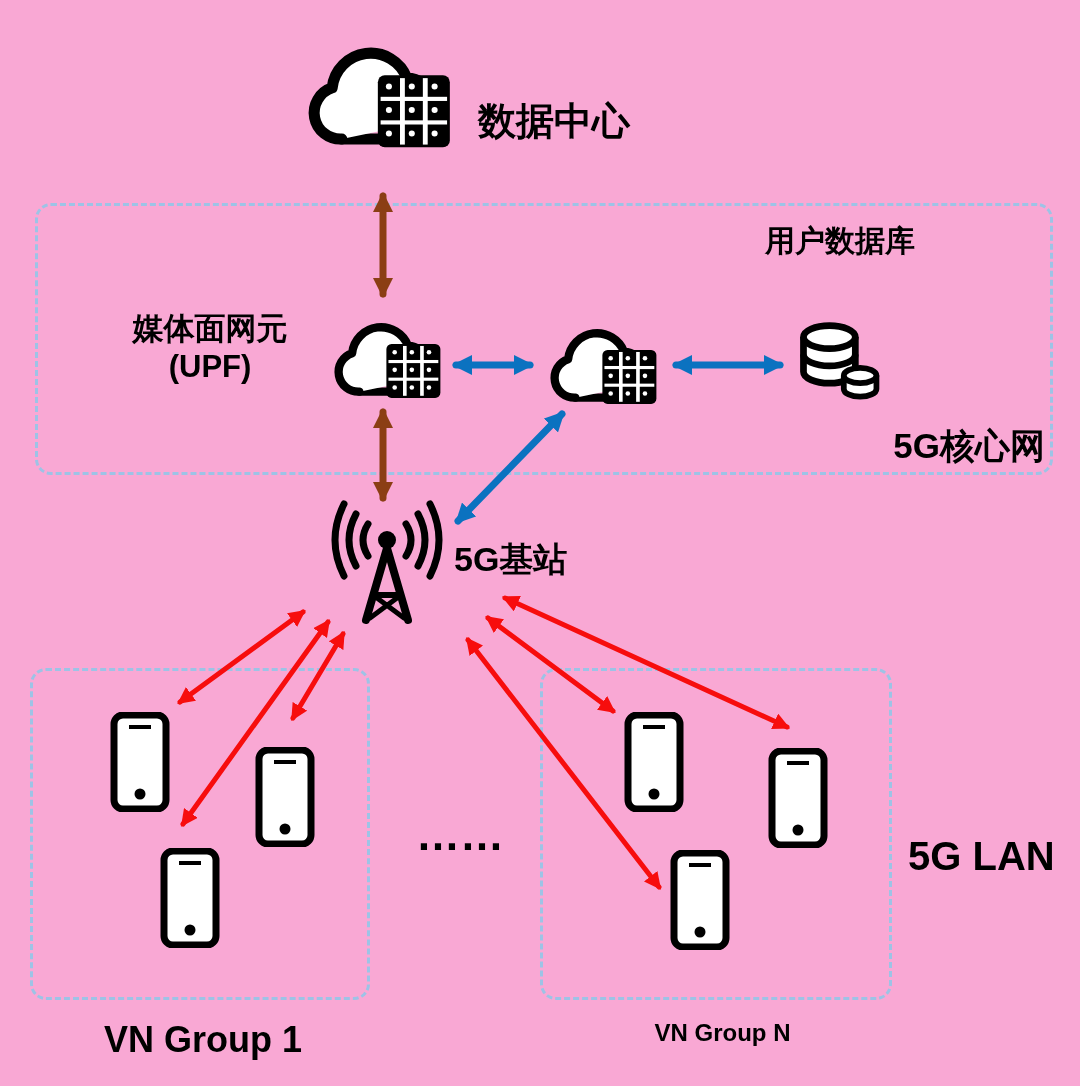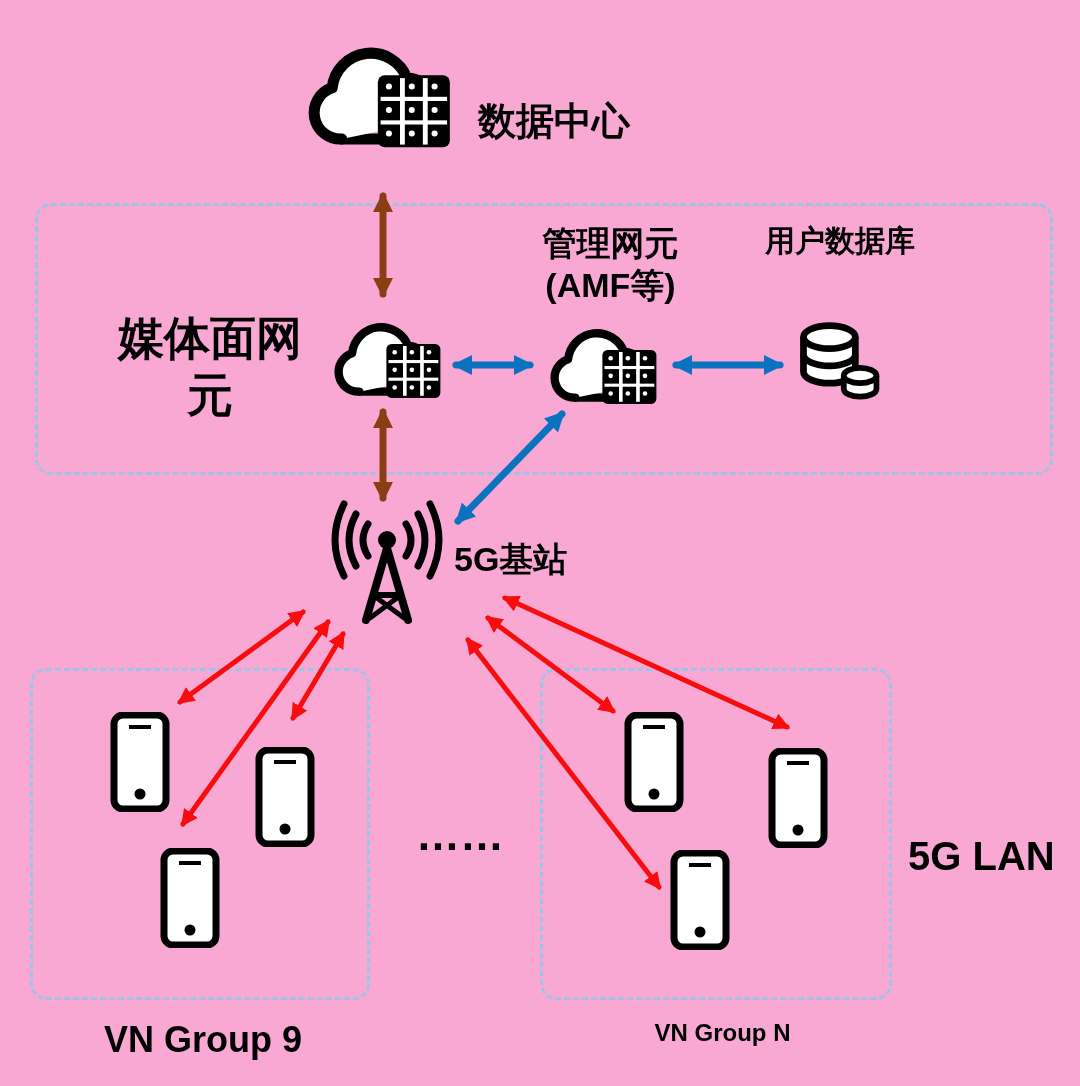--- a/index.html
+++ b/index.html
@@ -112,42 +112,40 @@
     <line class="arrow arrow-red" x1="505" y1="598" x2="787" y2="727" marker-start="url(#mh-red)" marker-end="url(#mh-red)"></line>
     <line class="arrow arrow-red" x1="488" y1="618" x2="613" y2="711" marker-start="url(#mh-red)" marker-end="url(#mh-red)"></line>
     <line class="arrow arrow-red" x1="468" y1="640" x2="659" y2="887" marker-start="url(#mh-red)" marker-end="url(#mh-red)"></line>
   </svg>
 
   <svg class="icon abs" style="left:292px; top:25px;" width="180" height="145">
       <use href="#cloud-server"></use>
     </svg>
   <div class="label abs" style="left:478px; top:98px; width:210px; font-size:38px; text-align:left;">数据中心</div>
 
-  <div class="label abs" style="left:100px; top:310px; width:220px; font-size:46px;">
+  <div class="label abs" style="left:100px; top:310px; width:220px; font-size:31px;">
     <div>媒体面网元</div>
+    <div>(UPF)</div>
   </div>
   <svg class="icon abs" style="left:322px; top:308px;" width="135" height="105">
       <use href="#cloud-server"></use>
     </svg>
 
-  <div class="label abs" style="left:513px; top:222px; width:195px; font-size:34px;">
-    <div>管理网元</div>
-    <div>(AMF等)</div>
-  </div>
   <svg class="icon abs" style="left:538px; top:314px;" width="135" height="105">
       <use href="#cloud-server"></use>
     </svg>
 
   <div class="label abs" style="left:740px; top:222px; width:200px; font-size:30px;">
     <div>用户数据库</div>
   </div>
   <svg class="icon abs" style="left:788px; top:316px;" width="102" height="96">
       <use href="#database"></use>
     </svg>
 
+  <div class="label abs" style="left:855px; top:424px; width:190px; font-size:35px; text-align:right;">5G核心网</div>
 
   <svg class="icon abs" style="left:312px; top:498px;" width="150" height="130">
       <use href="#base-station"></use>
     </svg>
   <div class="label abs" style="left:454px; top:538px; width:160px; font-size:34px; text-align:left;">5G基站</div>
 
   <svg class="icon abs" style="left:108px; top:712px;" width="64" height="100">
       <use href="#phone"></use>
     </svg>
   <svg class="icon abs" style="left:253px; top:747px;" width="64" height="100">
@@ -164,16 +162,16 @@
       <use href="#phone"></use>
     </svg>
   <svg class="icon abs" style="left:668px; top:850px;" width="64" height="100">
       <use href="#phone"></use>
     </svg>
 
   <div class="label abs" style="left:405px; top:808px; width:110px; font-size:44px;">……</div>
 
   <div class="label abs" style="left:908px; top:832px; width:165px; font-size:40px; text-align:left;">5G LAN</div>
 
-  <div class="label abs" style="left:88px; top:1018px; width:230px; font-size:36px;">VN Group 9</div>
+  <div class="label abs" style="left:88px; top:1018px; width:230px; font-size:36px;">VN Group 1</div>
   <div class="label abs" style="left:605px; top:1018px; width:235px; font-size:24px;">VN Group N</div>
 
 </div>
 
 </body></html>

